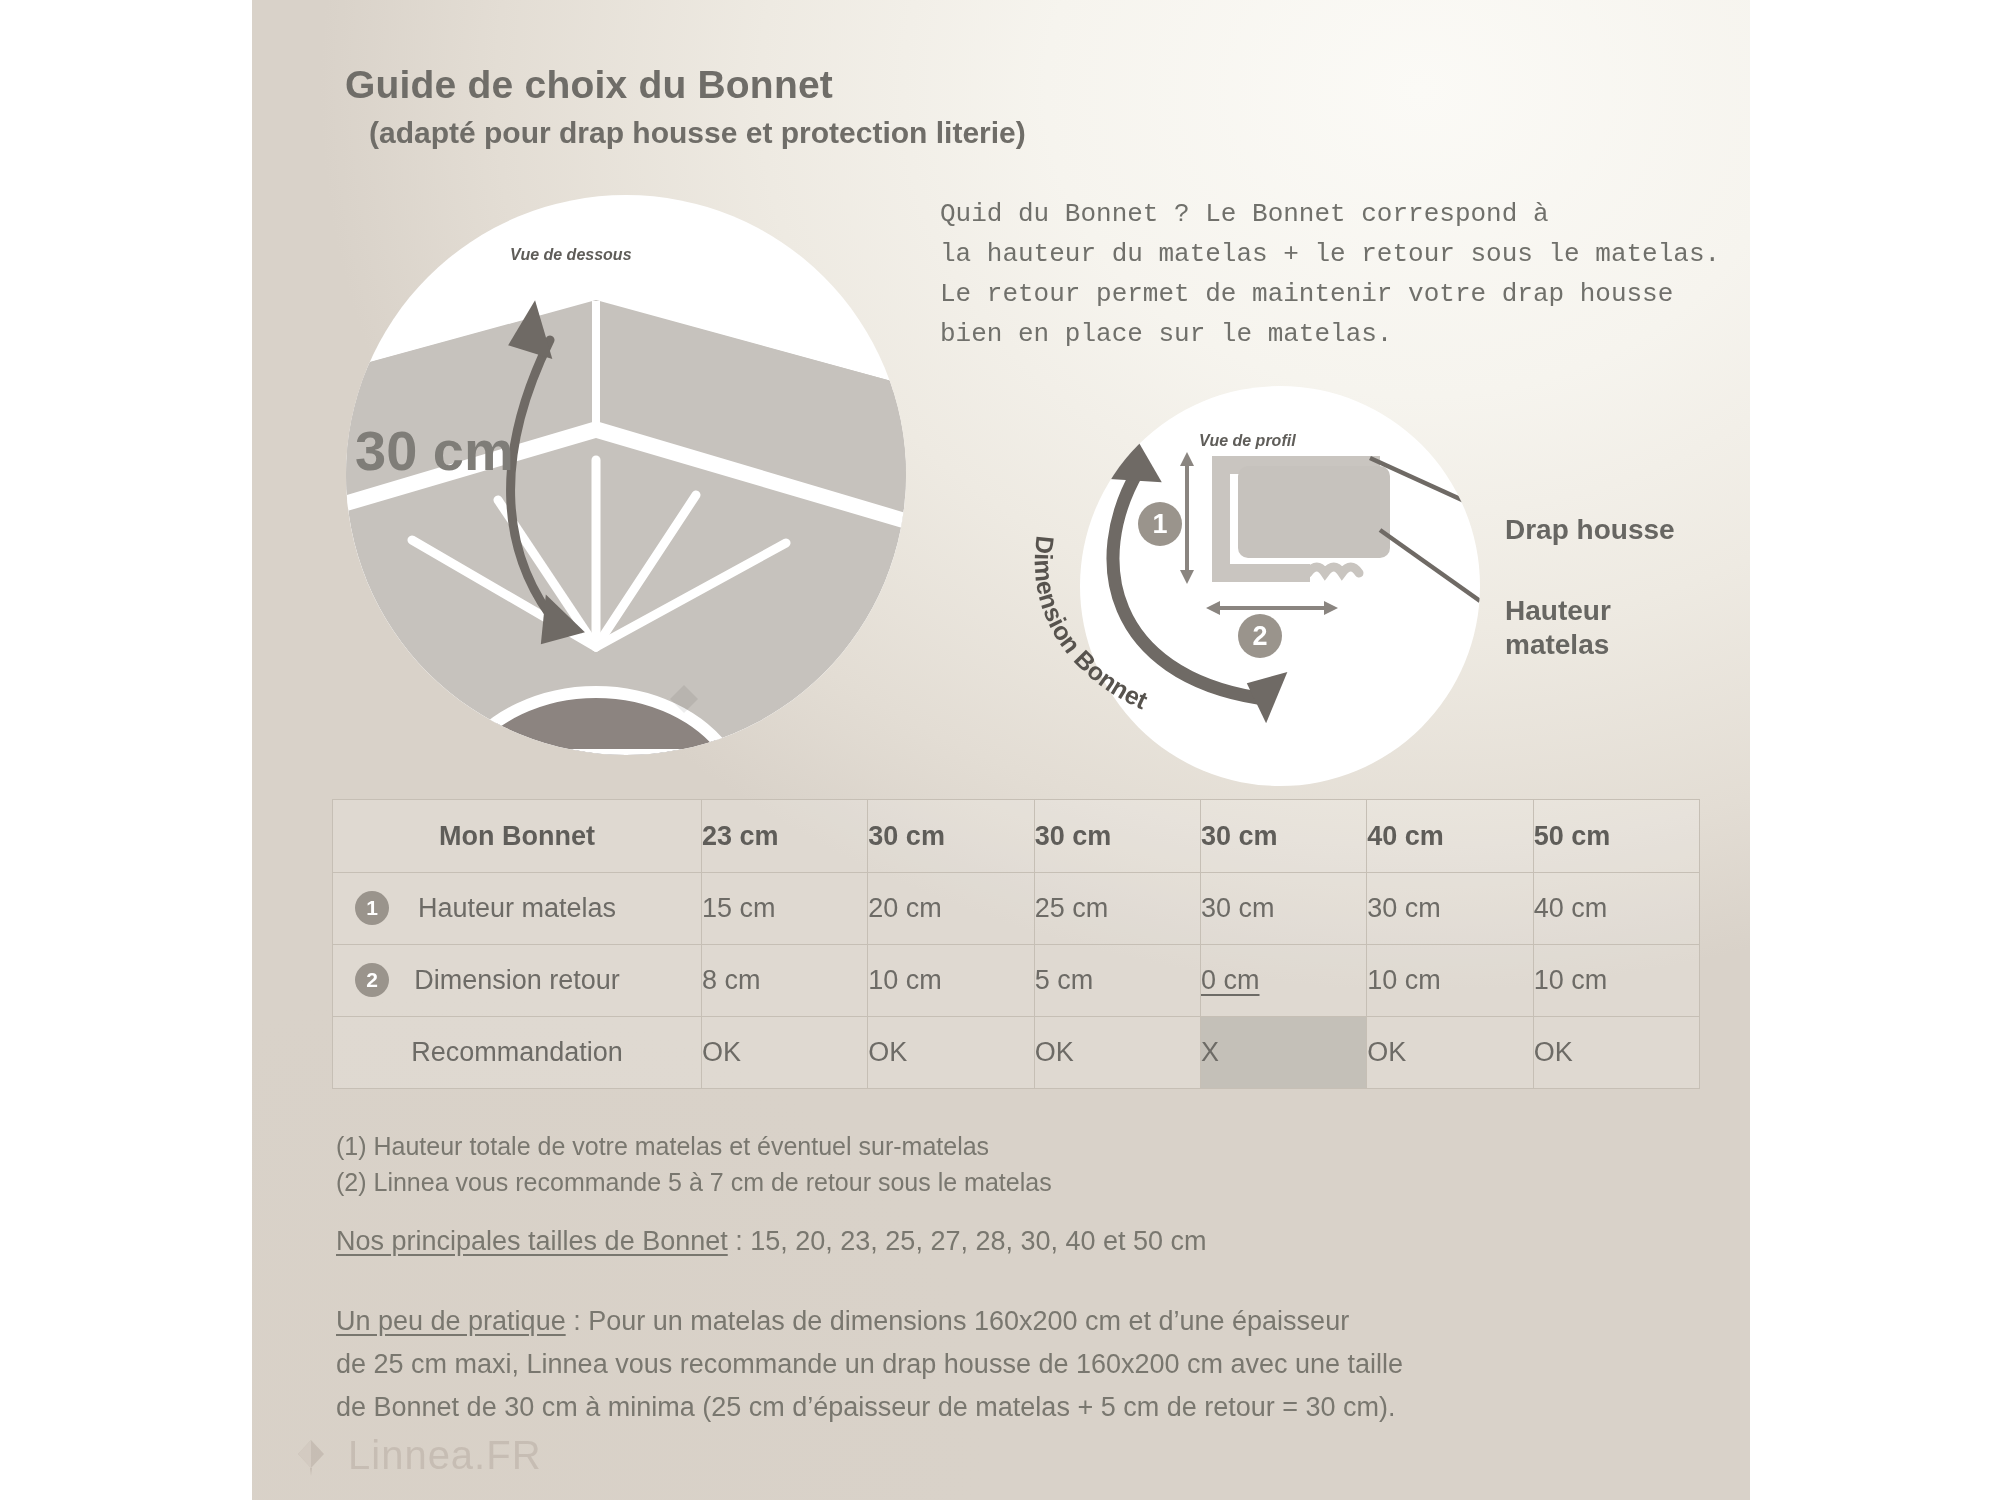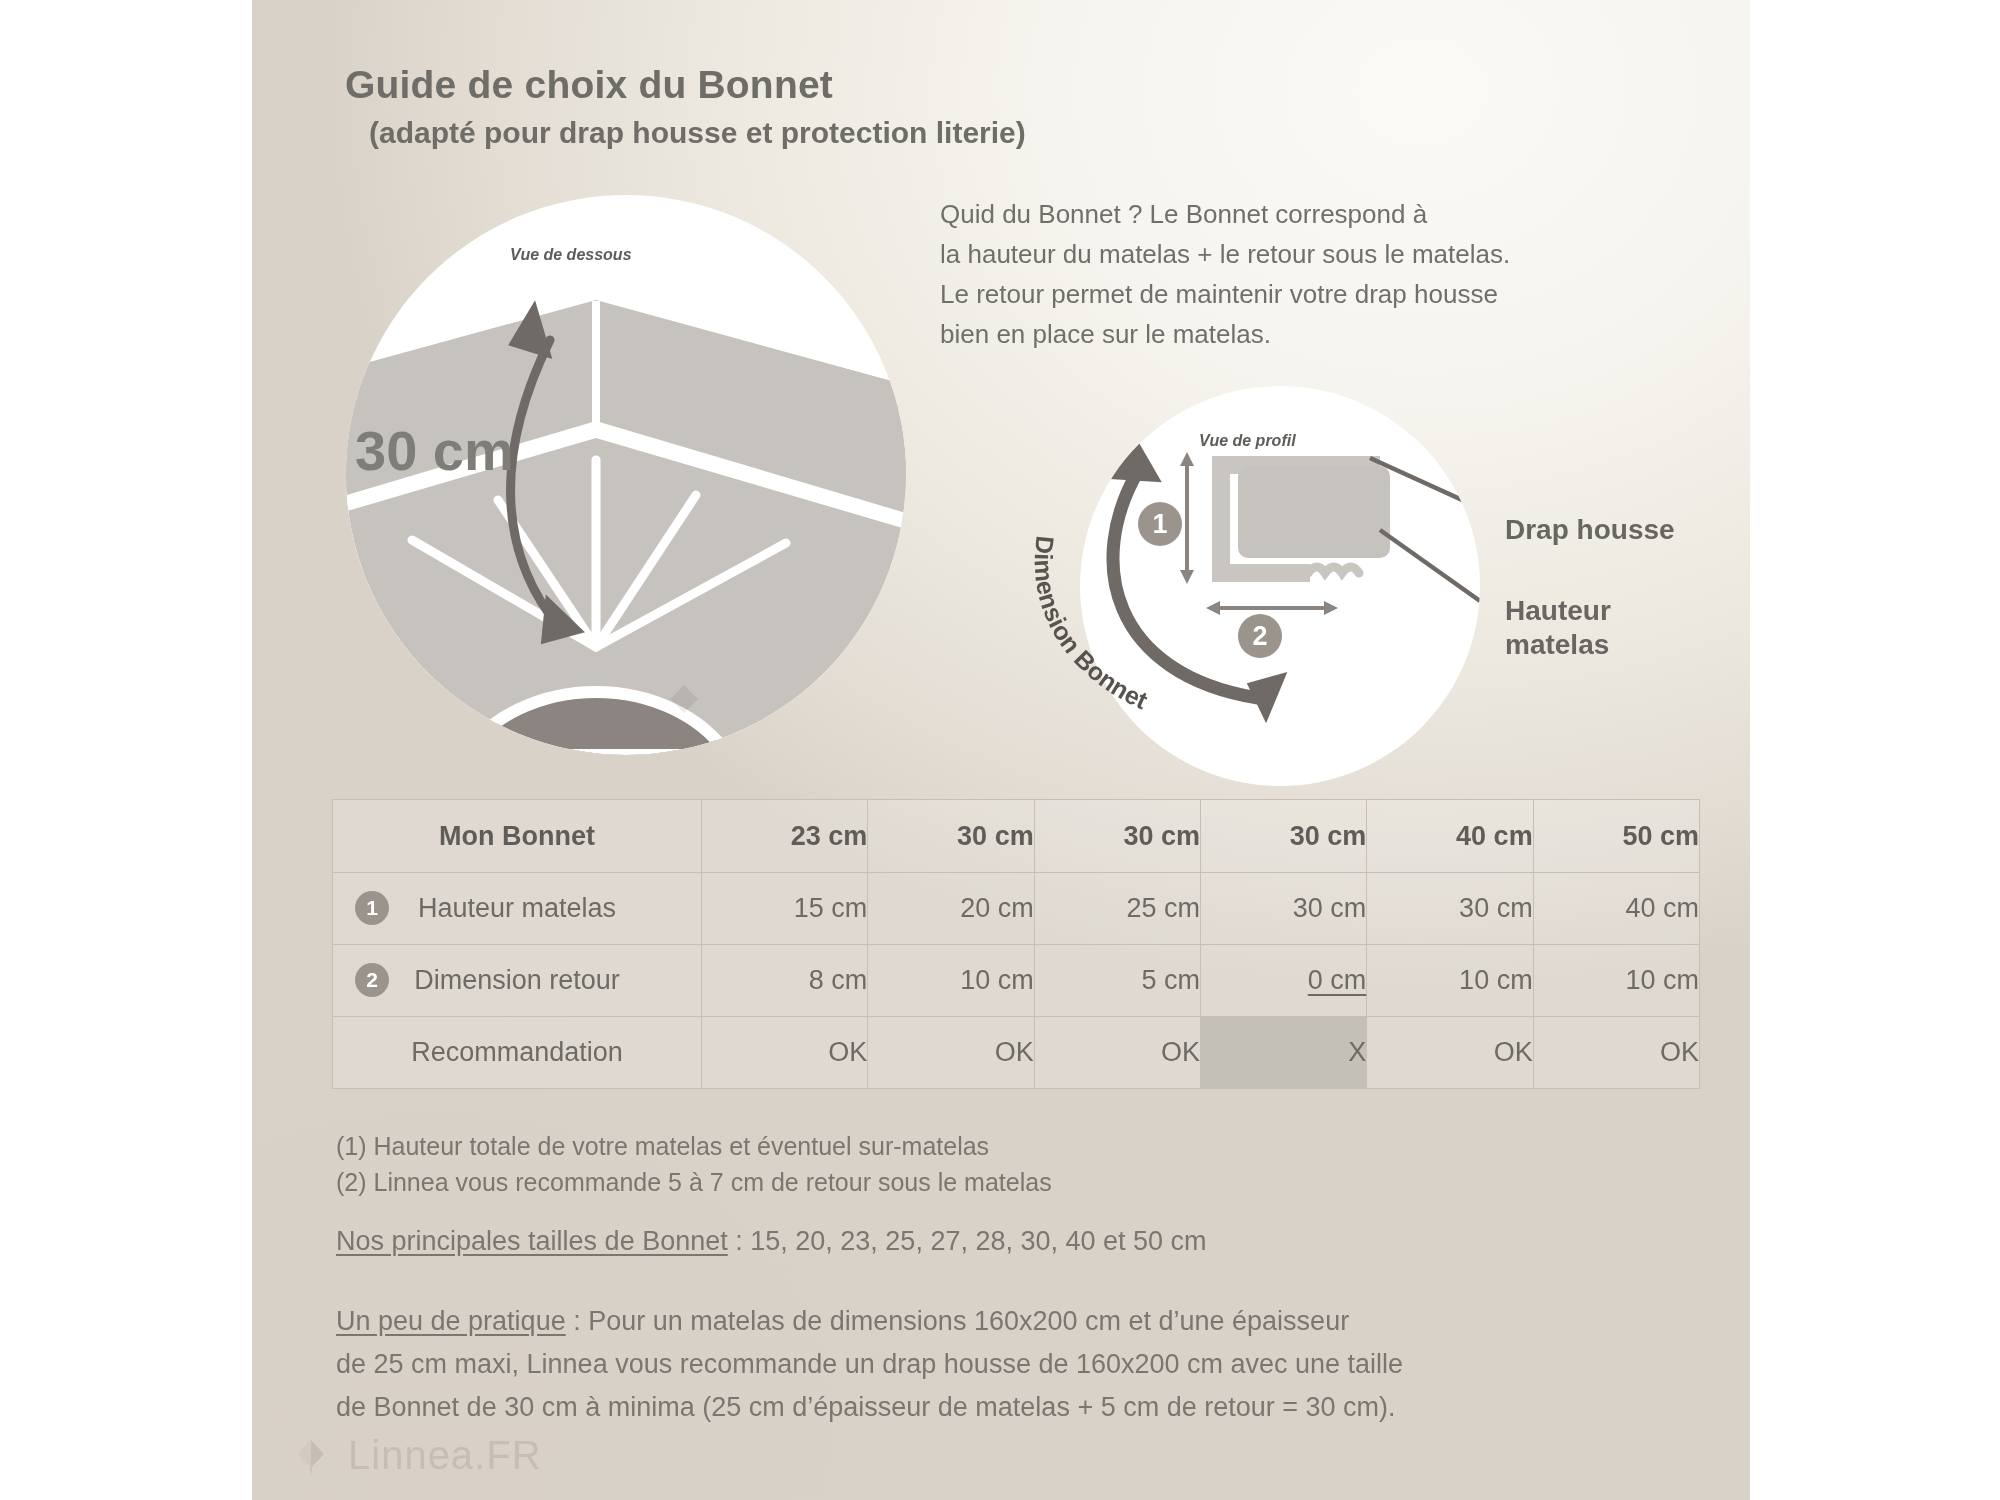--- a/index.html
+++ b/index.html
@@ -36,21 +36,21 @@
   #subtitle{
     left:345px;top:116px;
     font-size:30px;font-weight:bold;color:#6f6d68;
     white-space:nowrap;
     margin-left:24px;
   }
 
   
   #intro{
     left:940px;top:194px;width:760px;
-    font-size:26px;line-height:40px;color:#70706b;
+    font-size:26px;line-height:40px;color:#70706b;font-family:Liberation Mono, monospace;
   }
   #intro div{white-space:nowrap;}
 
   
   .circle{
     position:absolute;border-radius:50%;
     background:#ffffff;overflow:hidden;
   }
   #circ-left{left:346px;top:195px;width:560px;height:560px;}
   #circ-right{left:1080px;top:386px;width:400px;height:400px;}
@@ -82,21 +82,21 @@
   #table{
     position:absolute;left:332px;top:799px;width:1368px;
     border-collapse:collapse;
     background:rgba(255,255,255,.16);
     padding-left:13px;
   }
   #table td{
     border:1.5px solid #c6bfb5;
     height:71px;
     font-size:27px;color:#6d6b66;
-    text-align:right;vertical-align:middle;
+    text-align:left;vertical-align:middle;
     padding:0;
   }
   #table tr:first-child td{height:72px;}
   #table td.rowlabel{
     width:368px;text-align:center;padding-right:0;position:relative;
   }
   #table td.hdr{font-weight:bold;color:#5f5d59;}
   .numcircle{
     display:inline-block;width:34px;height:34px;border-radius:50%;
     background:#9a948c;color:#ffffff;

